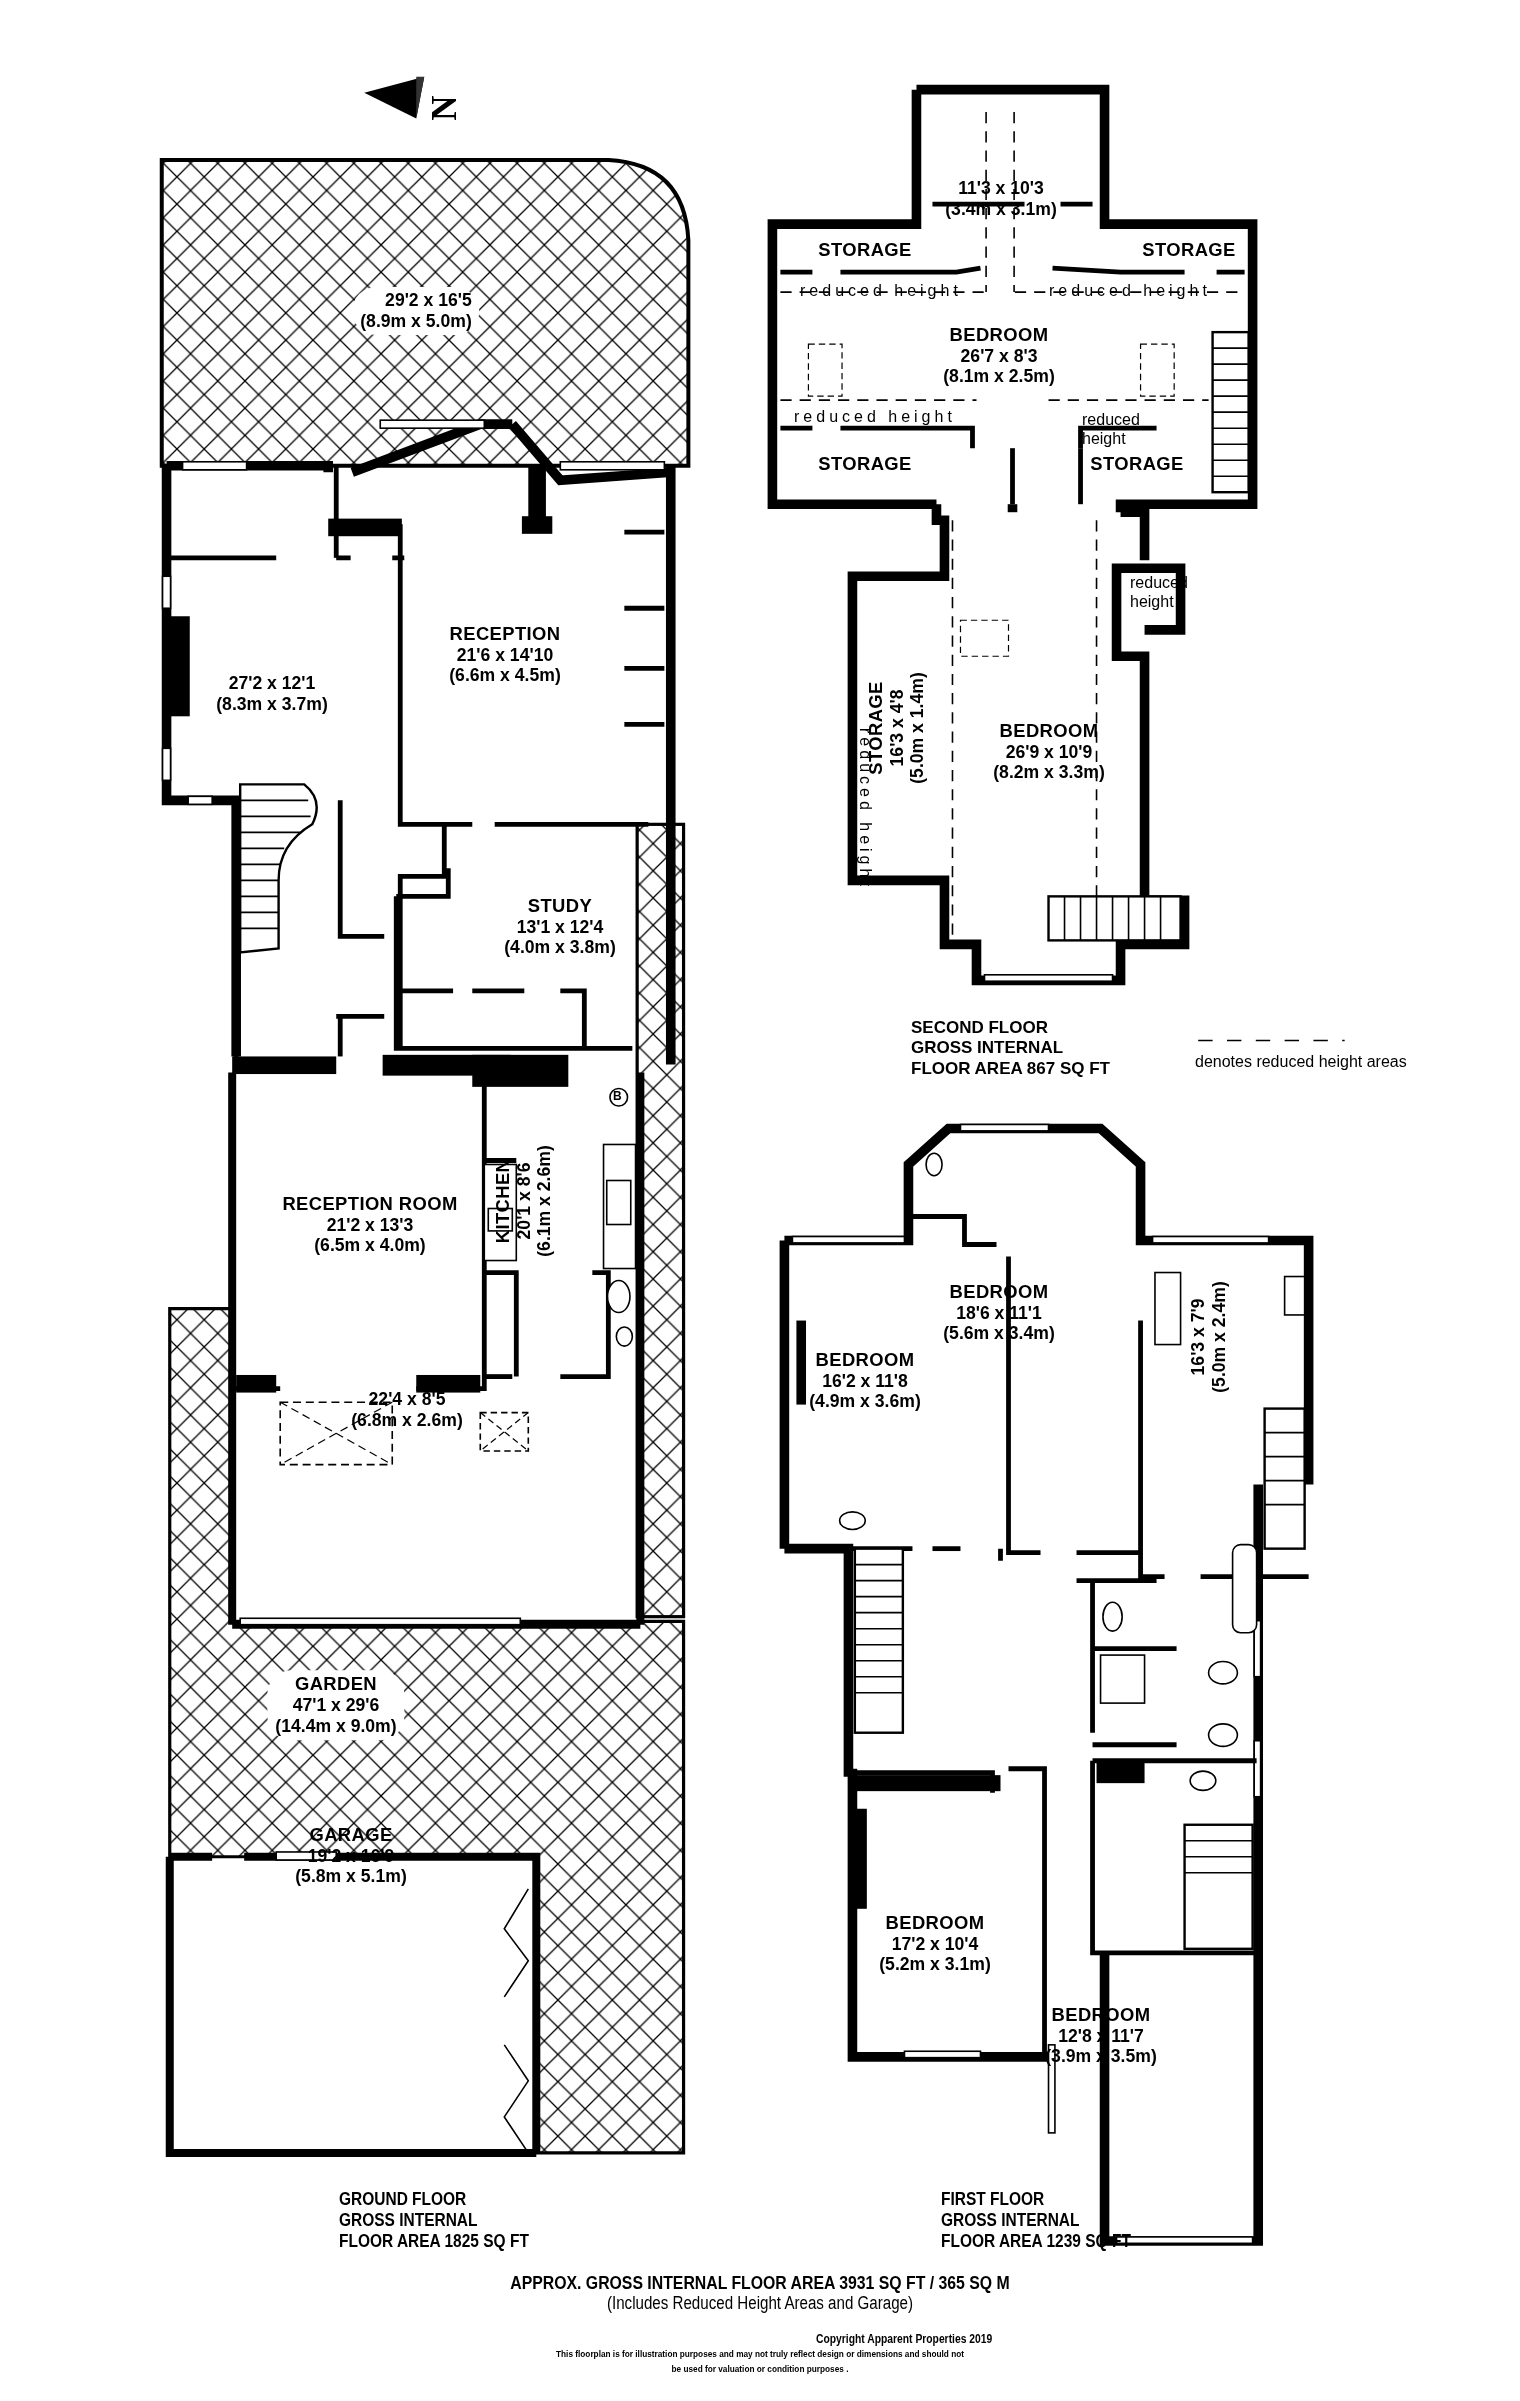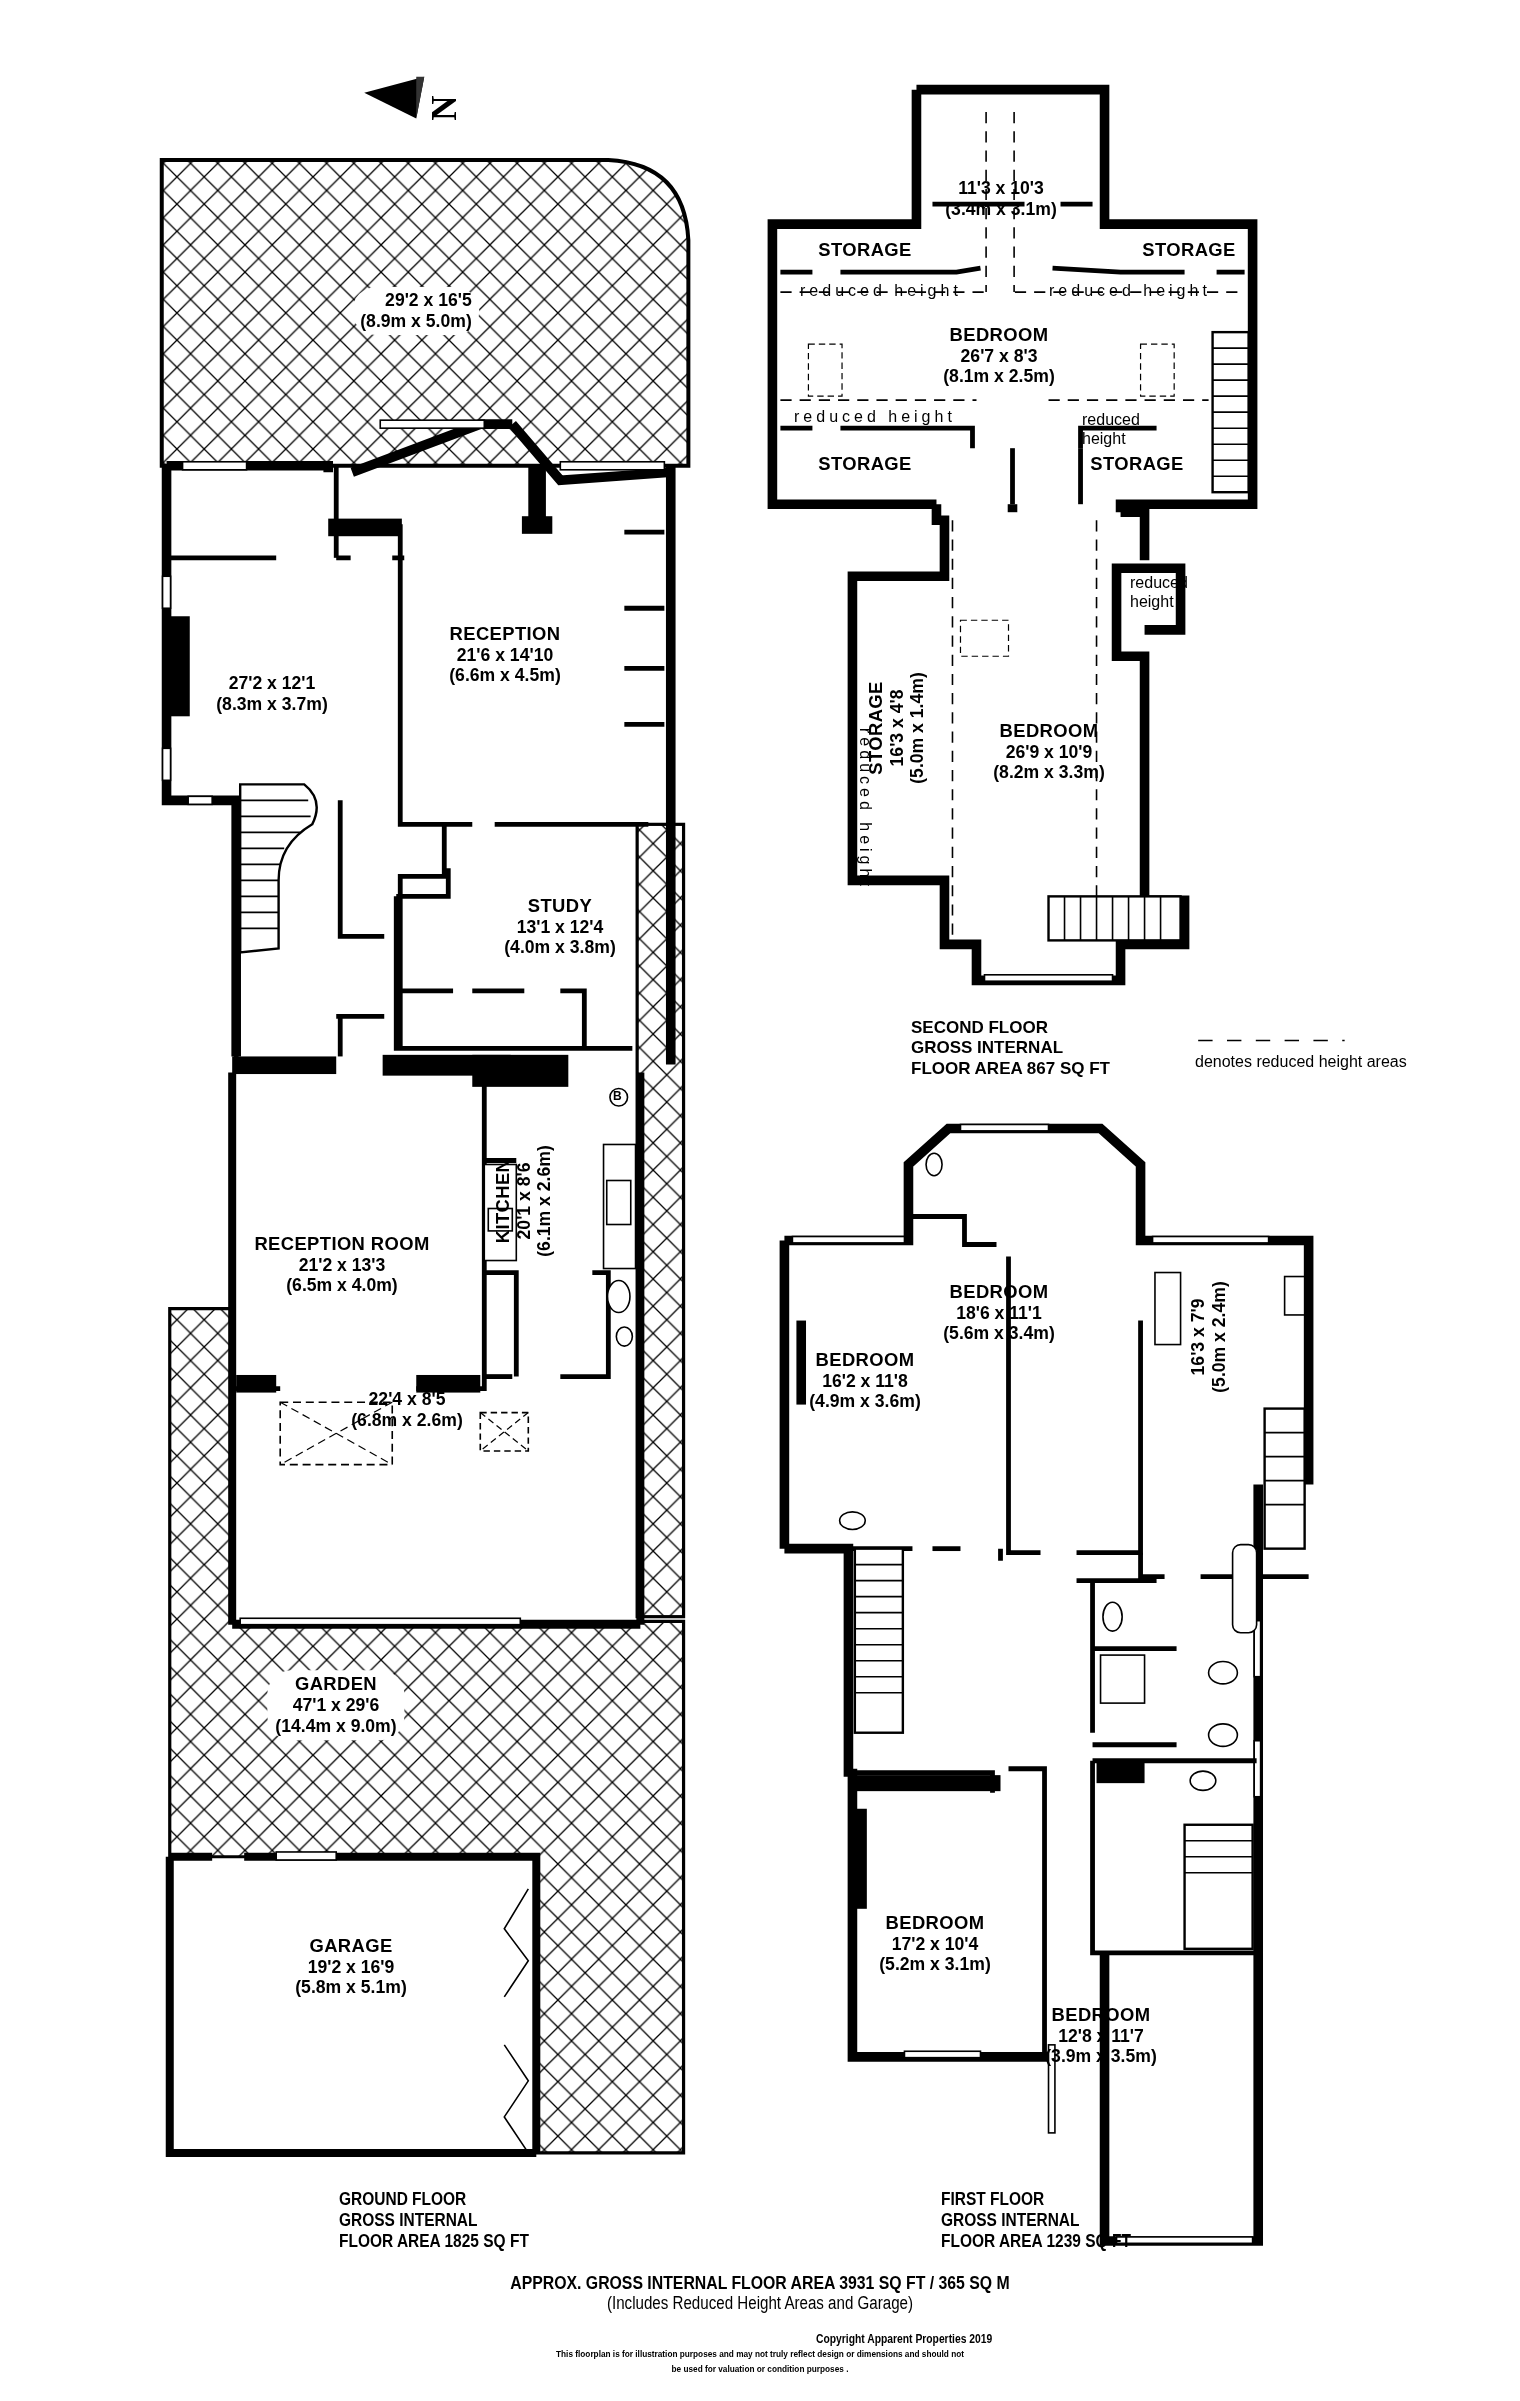--- a/index.html
+++ b/index.html
@@ -321,40 +321,40 @@
 <div class="lbl" style="left:505px;top:655px;">
   <span class="nm">RECEPTION</span>
   <span class="dim">21'6 x 14'10</span>
   <span class="dim">(6.6m x 4.5m)</span>
 </div>
 <div class="lbl" style="left:512px;top:927px;margin-left:48px;">
   <span class="nm">STUDY</span>
   <span class="dim">13'1 x 12'4</span>
   <span class="dim">(4.0m x 3.8m)</span>
 </div>
-<div class="lbl" style="left:342px;top:1225px;margin-top:40px;">
+<div class="lbl" style="left:370px;top:1225px;">
   <span class="nm">RECEPTION ROOM</span>
   <span class="dim">21'2 x 13'3</span>
   <span class="dim">(6.5m x 4.0m)</span>
 </div>
 <div class="lbl rot" style="left:524px;top:1201px;">
   <span class="nm">KITCHEN</span>
   <span class="dim">20'1 x 8'6</span>
   <span class="dim">(6.1m x 2.6m)</span>
 </div>
 <div class="lbl" style="left:407px;top:1410px;">
   <span class="dim">22'4 x 8'5</span>
   <span class="dim">(6.8m x 2.6m)</span>
 </div>
 <div class="lbl onhatch" style="left:336px;top:1705px;">
   <span class="nm">GARDEN</span>
   <span class="dim">47'1 x 29'6</span>
   <span class="dim">(14.4m x 9.0m)</span>
 </div>
-<div class="lbl" style="left:351px;top:1967px;">
+<div class="lbl" style="left:351px;top:1856px;">
   <span class="nm">GARAGE</span>
   <span class="dim">19'2 x 16'9</span>
   <span class="dim">(5.8m x 5.1m)</span>
 </div>
 <div style="position:absolute;left:613px;top:1089px;font-size:12px;font-weight:bold;font-family:'Liberation Sans',sans-serif;">B</div>
 
 <div class="summary" style="left:339px;top:2189px;">
   <span>GROUND FLOOR</span>
   <span>GROSS INTERNAL</span>
   <span>FLOOR AREA 1825 SQ FT</span>

